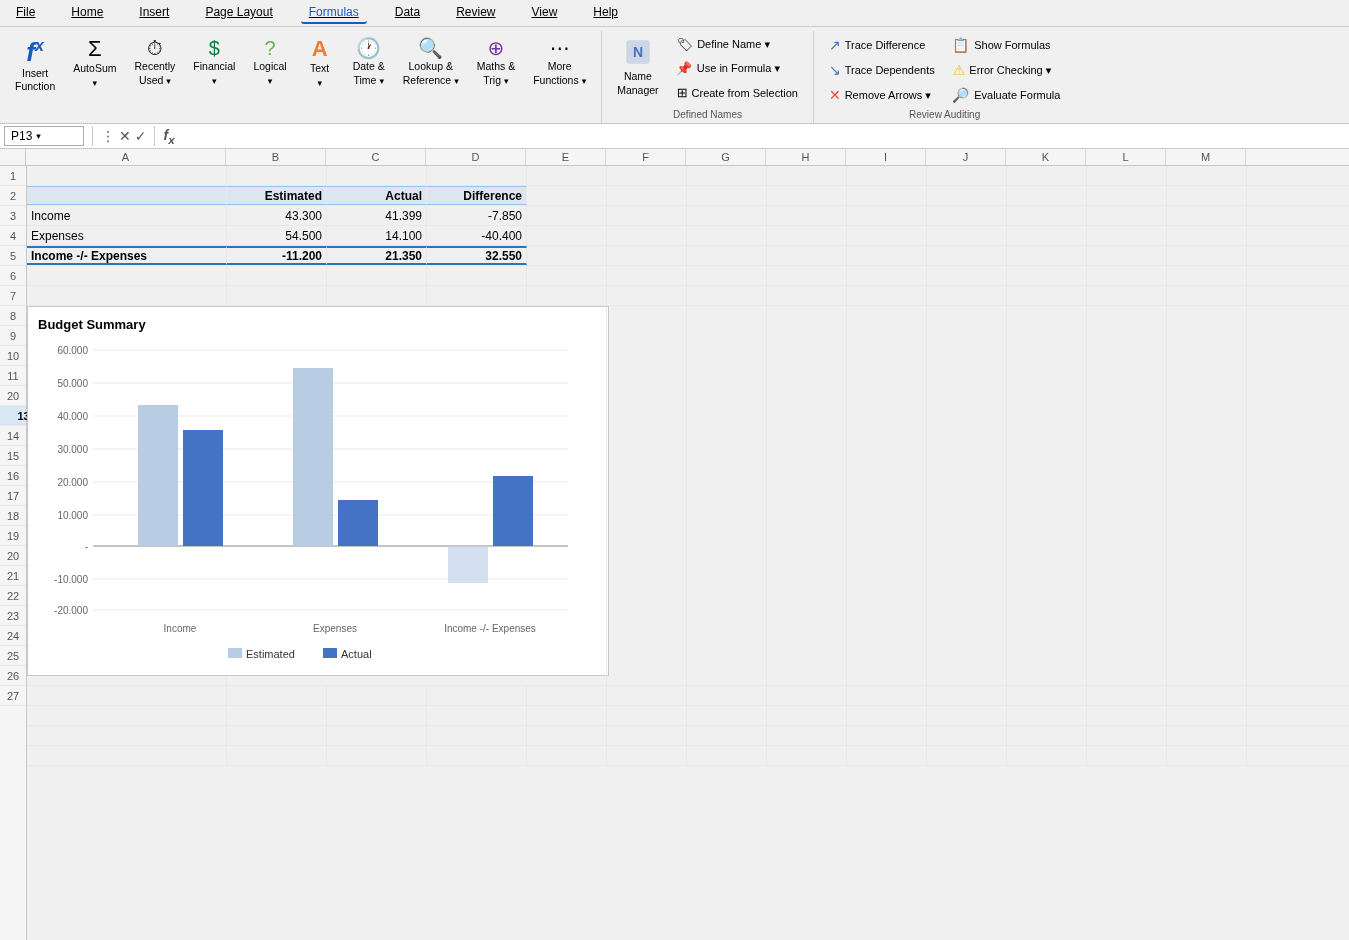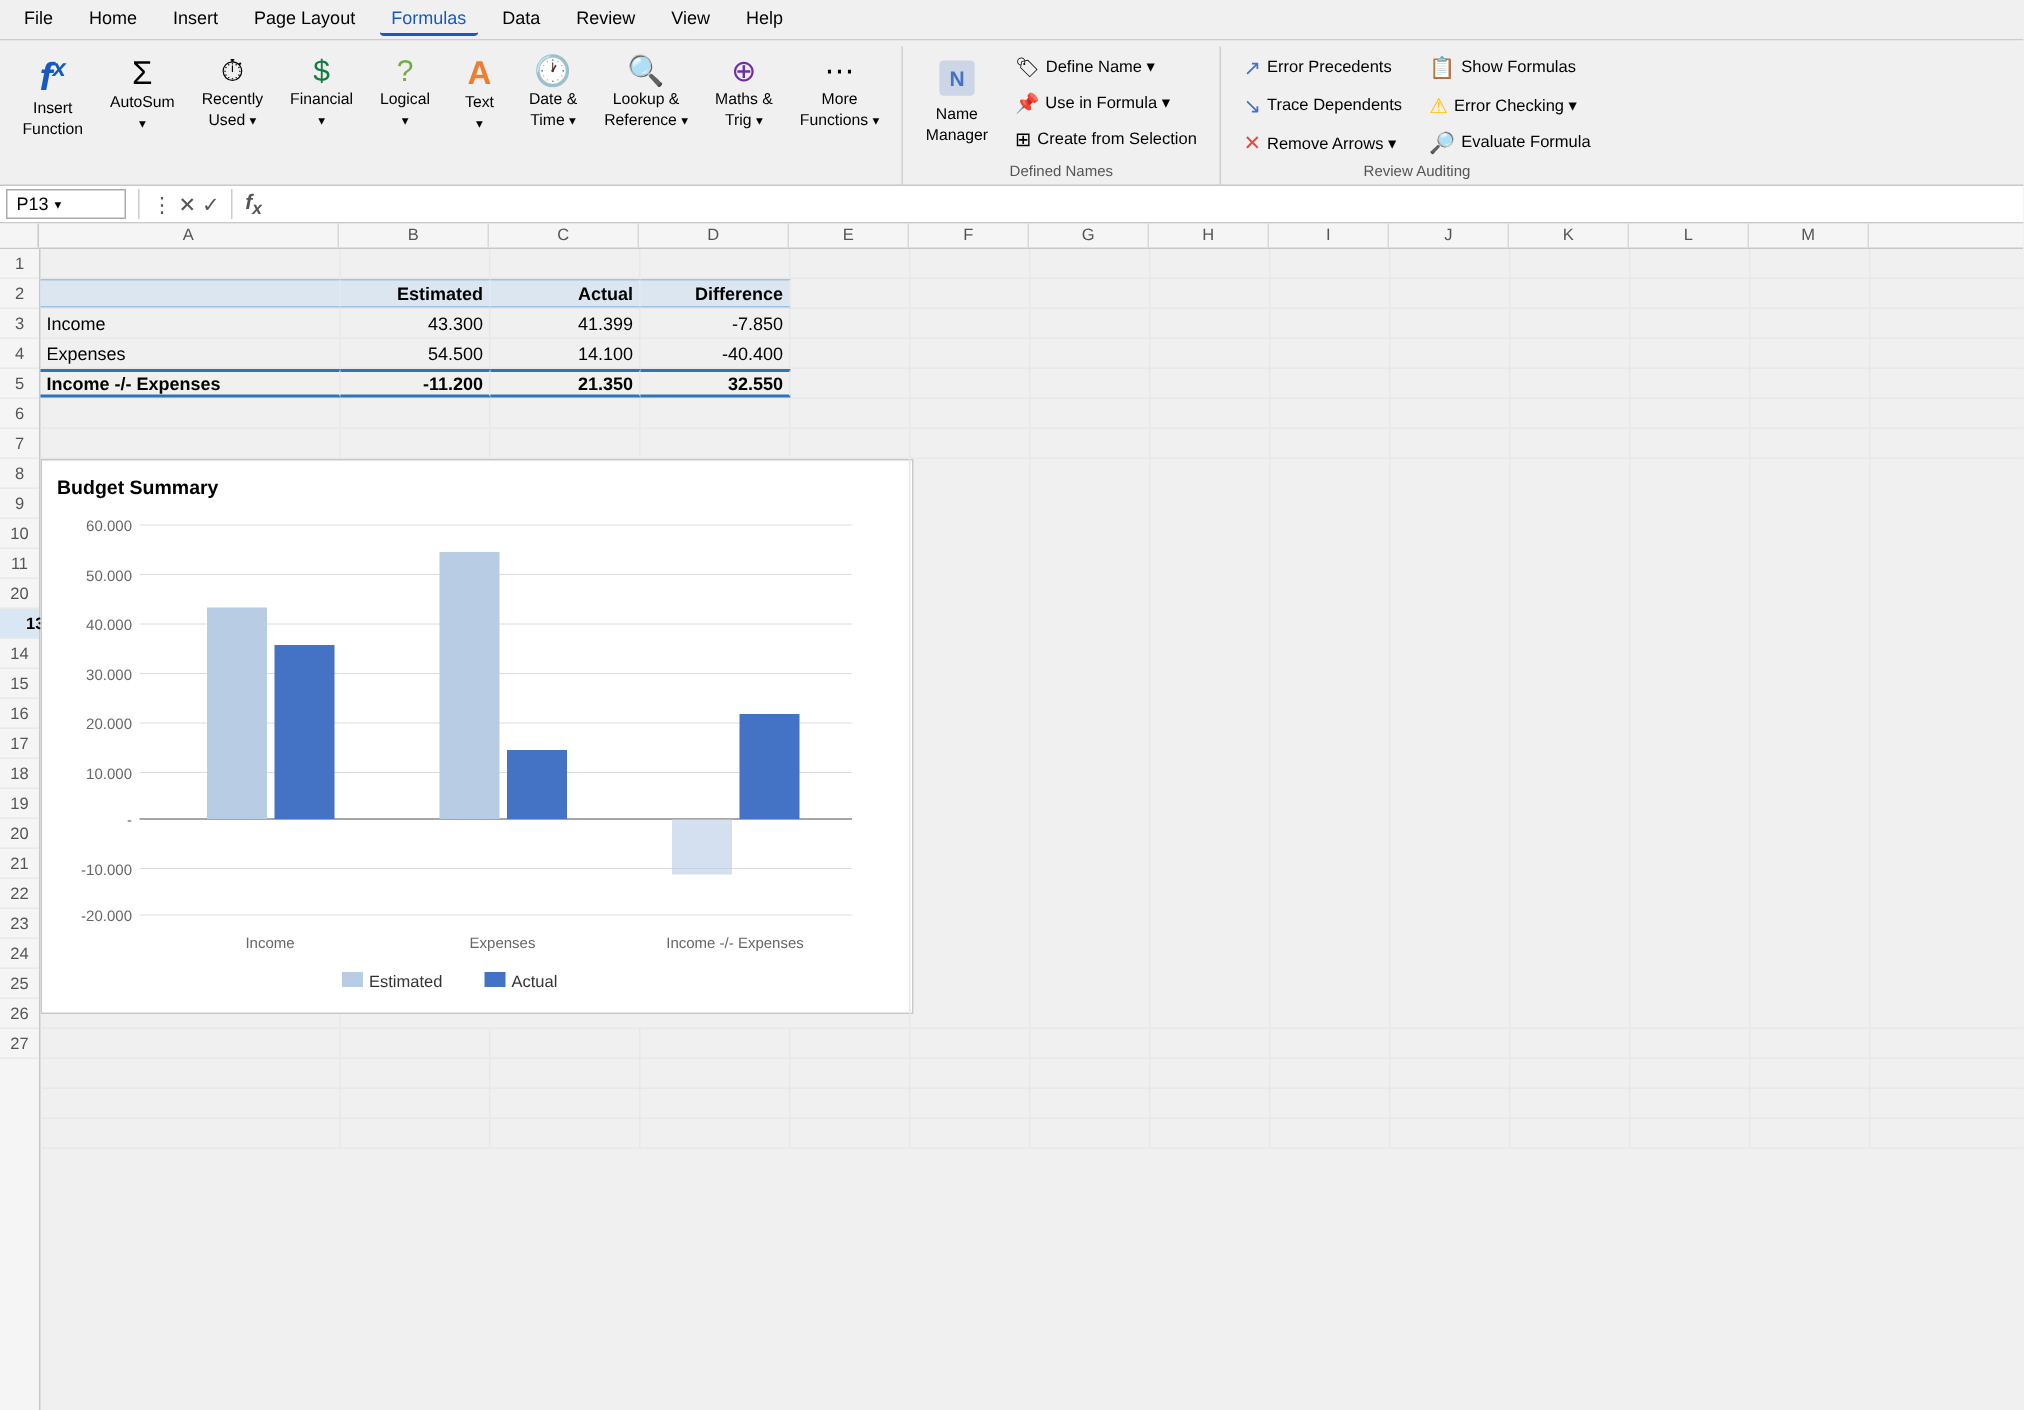--- a/index.html
+++ b/index.html
@@ -3,22 +3,23 @@
   <meta charset="utf-8">
   <style>
     * { box-sizing: border-box; margin: 0; padding: 0; }
     body { font-family: 'Segoe UI', Arial, sans-serif; font-size: 12px; background: #f0f0f0; overflow: hidden; }
 
     
     .menu-bar {
       background: #f0f0f0;
       padding: 2px 8px;
       display: flex;
-      gap: 8px;
+      gap: 20px;
       border-bottom: 1px solid #ccc;
+      text-decoration: underline;
     }
     .menu-item {
       padding: 3px 8px;
       cursor: pointer;
       border-radius: 3px;
       font-size: 12px;
     }
     .menu-item.active {
       color: #185abd;
       border-bottom: 2px solid #185abd;
@@ -304,21 +305,21 @@
       </div>
     </div>
     <div class="ribbon-group-label">Defined Names</div>
   </div>
 
   <div class="ribbon-group">
     <div class="ribbon-group-content">
       <div class="ribbon-col">
         <div class="ribbon-btn-small">
           <span style="font-size:14px; color:#4472c4;">↗</span>
-          <span>Error Precedents</span>
+          <span>Trace Difference</span>
         </div>
         <div class="ribbon-btn-small">
           <span style="font-size:14px; color:#4472c4;">↘</span>
           <span>Trace Dependents</span>
         </div>
         <div class="ribbon-btn-small">
           <span style="font-size:14px; color:#e74c3c;">✕</span>
           <span>Remove Arrows ▾</span>
         </div>
       </div>

